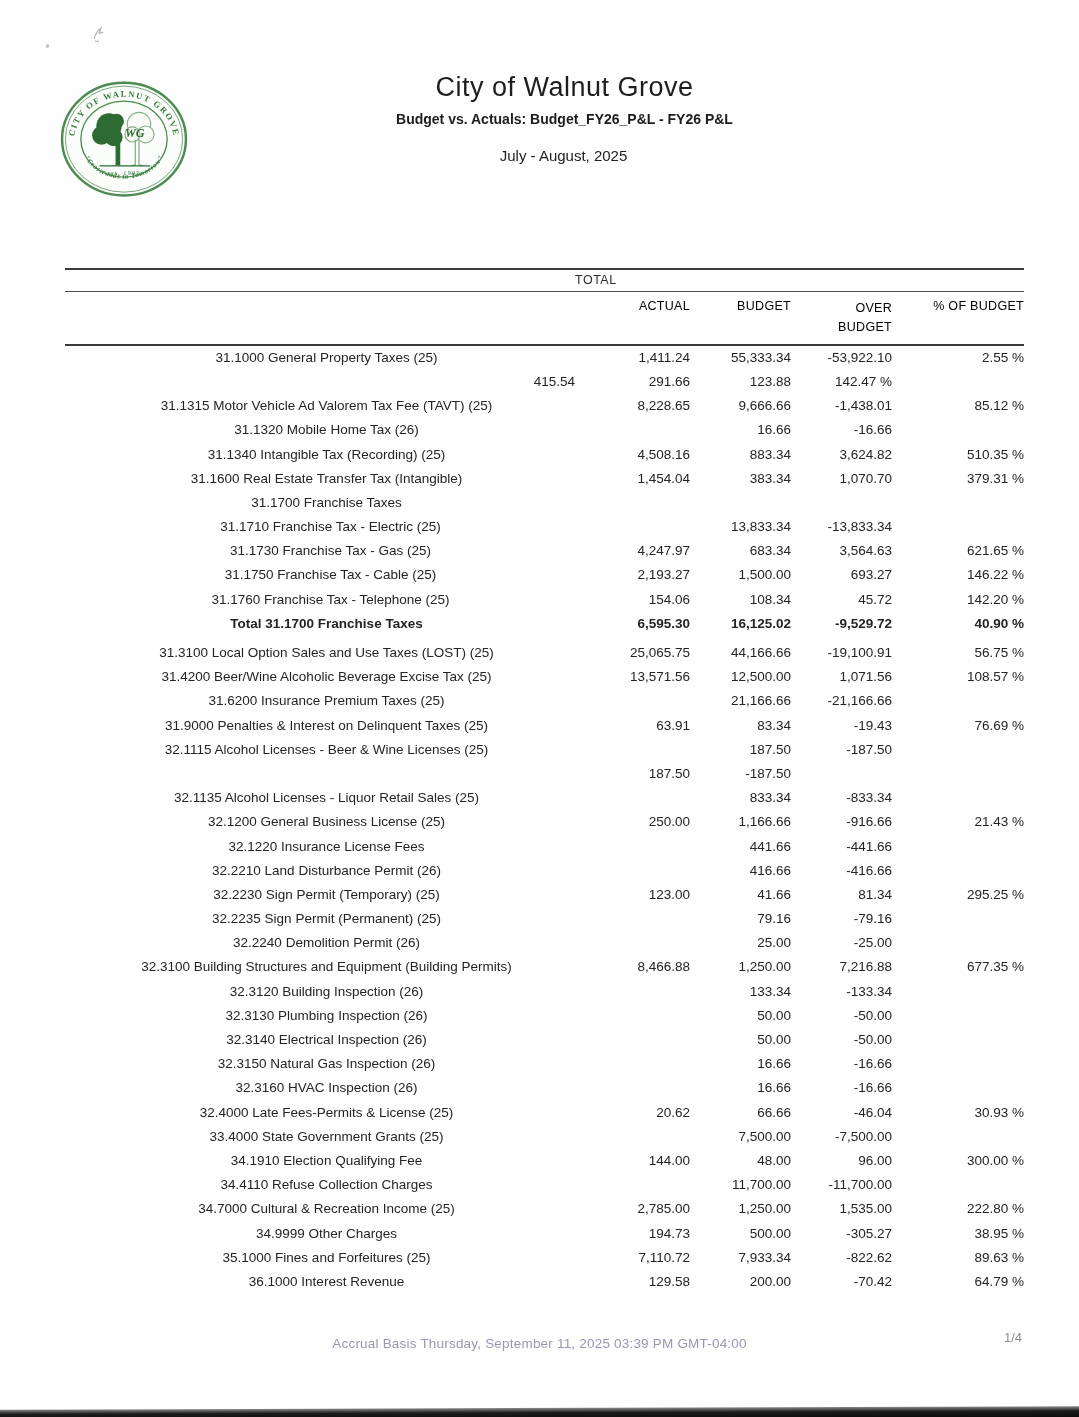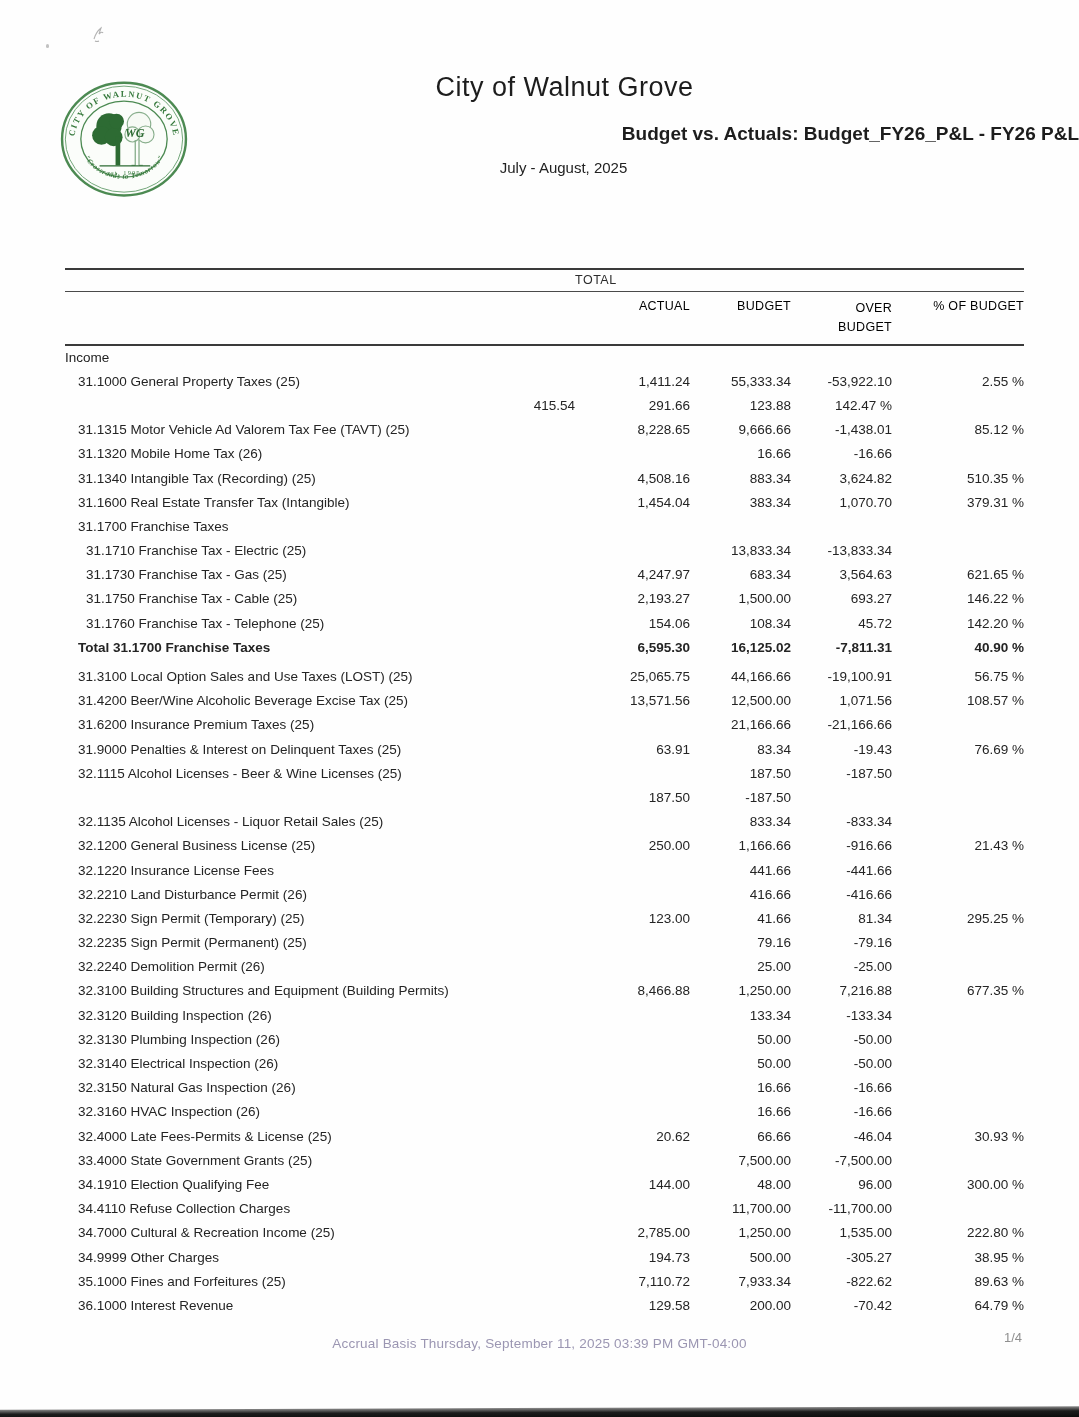--- a/index.html
+++ b/index.html
@@ -9,37 +9,37 @@
     background:#fefefe;
     font-family:"Liberation Sans", sans-serif;
     color:#262626;
     overflow:hidden;
     margin:0 auto;
   }
   
   .seal{position:absolute;left:58px;top:80px;}
   .titles{position:absolute;left:0;top:72px;width:100%;text-align:center;}
   .doc-title{font-size:27px;color:#1d1d1d;letter-spacing:.5px;padding-left:50px;}
-  .doc-subtitle{font-size:19px;font-weight:bold;color:#1d1d1d;margin-top:20px;padding-left:50px;text-align:right;}
-  .doc-daterange{font-size:15px;color:#222;margin-top:14px;padding-left:48px;}
+  .doc-subtitle{font-size:14px;font-weight:bold;color:#1d1d1d;margin-top:8px;padding-left:50px;}
+  .doc-daterange{font-size:15px;color:#222;margin-top:20px;padding-left:48px;}
   .pen-mark{position:absolute;left:88px;top:22px;opacity:.65;}
   .pen-dot{position:absolute;left:46px;top:44px;width:3px;height:4px;background:#9a9a9a;border-radius:2px;opacity:.6;}
   
   .report{position:absolute;left:65px;top:268px;width:959px;}
   .rule-heavy{border:none;border-top:2px solid #3a3a3a;margin:0;}
   .rule-light{border:none;border-top:1.2px solid #4a4a4a;margin:0;}
   .grid-row{display:grid;grid-template-columns:1fr 115px 101px 101px 132px;}
   .total-band{padding:3px 0 4px;}
   .total-band .total-label{grid-column:2 / 6;text-align:left;font-size:12.5px;letter-spacing:.5px;color:#2c2c2c;padding-right:80px;}
   .col-heads{padding:7px 0 6px;font-size:12.5px;letter-spacing:.3px;color:#000000;}
   .col-heads .h{text-align:right;}
   .col-heads .h.over{max-width:62px;margin-left:auto;line-height:1.55;}
   .section-label{font-size:13.5px;line-height:24px;color:#222;}
   .row{line-height:24.2px;height:24.2px;font-size:13.5px;color:#242424;}
-  .row .lbl{white-space:nowrap;overflow:hidden;}
+  .row .lbl{white-space:nowrap;overflow:hidden;text-align:center;}
   .row.indent-1 .lbl{padding-left:13px;}
   .row.indent-2 .lbl{padding-left:21px;}
   .row .num{text-align:right;font-variant-numeric:tabular-nums;}
   .row.bold{font-weight:bold;margin-bottom:5px;}
   
   .footer{position:absolute;left:0;top:1336px;width:100%;text-align:center;
           font-size:13.5px;color:#9b96b2;letter-spacing:.2px;}
   .page-num{position:absolute;right:57px;top:1330px;font-size:13px;color:#8f8f8f;}
   .scan-edge{position:absolute;left:-10px;bottom:-4px;width:1100px;height:13px;
              background:linear-gradient(#8a8a8a,#1c1c1c 35%,#050505);
@@ -101,21 +101,20 @@
     </div>
     <hr class="rule-light">
     <div class="grid-row col-heads">
       <div></div>
       <div class="h">ACTUAL</div>
       <div class="h">BUDGET</div>
       <div class="h over">OVER BUDGET</div>
       <div class="h">% OF BUDGET</div>
     </div>
     <hr class="rule-heavy">
-    <div class="section-label">Income</div>
     <div>
         <div class="grid-row row indent-1">
       <div class="lbl">31.1000 General Property Taxes (25)</div>
       <div class="num">1,411.24</div>
       <div class="num">55,333.34</div>
       <div class="num">-53,922.10</div>
       <div class="num">2.55 %</div>
     </div>
         <div class="grid-row row indent-1">
       <div class="num">415.54</div>
@@ -183,21 +182,21 @@
       <div class="lbl">31.1760 Franchise Tax - Telephone (25)</div>
       <div class="num">154.06</div>
       <div class="num">108.34</div>
       <div class="num">45.72</div>
       <div class="num">142.20 %</div>
     </div>
         <div class="grid-row row indent-1 bold">
       <div class="lbl">Total 31.1700 Franchise Taxes</div>
       <div class="num">6,595.30</div>
       <div class="num">16,125.02</div>
-      <div class="num">-7,811.31</div>
+      <div class="num">-9,529.72</div>
       <div class="num">40.90 %</div>
     </div>
         <div class="grid-row row indent-1">
       <div class="lbl">31.3100 Local Option Sales and Use Taxes (LOST) (25)</div>
       <div class="num">25,065.75</div>
       <div class="num">44,166.66</div>
       <div class="num">-19,100.91</div>
       <div class="num">56.75 %</div>
     </div>
         <div class="grid-row row indent-1">

